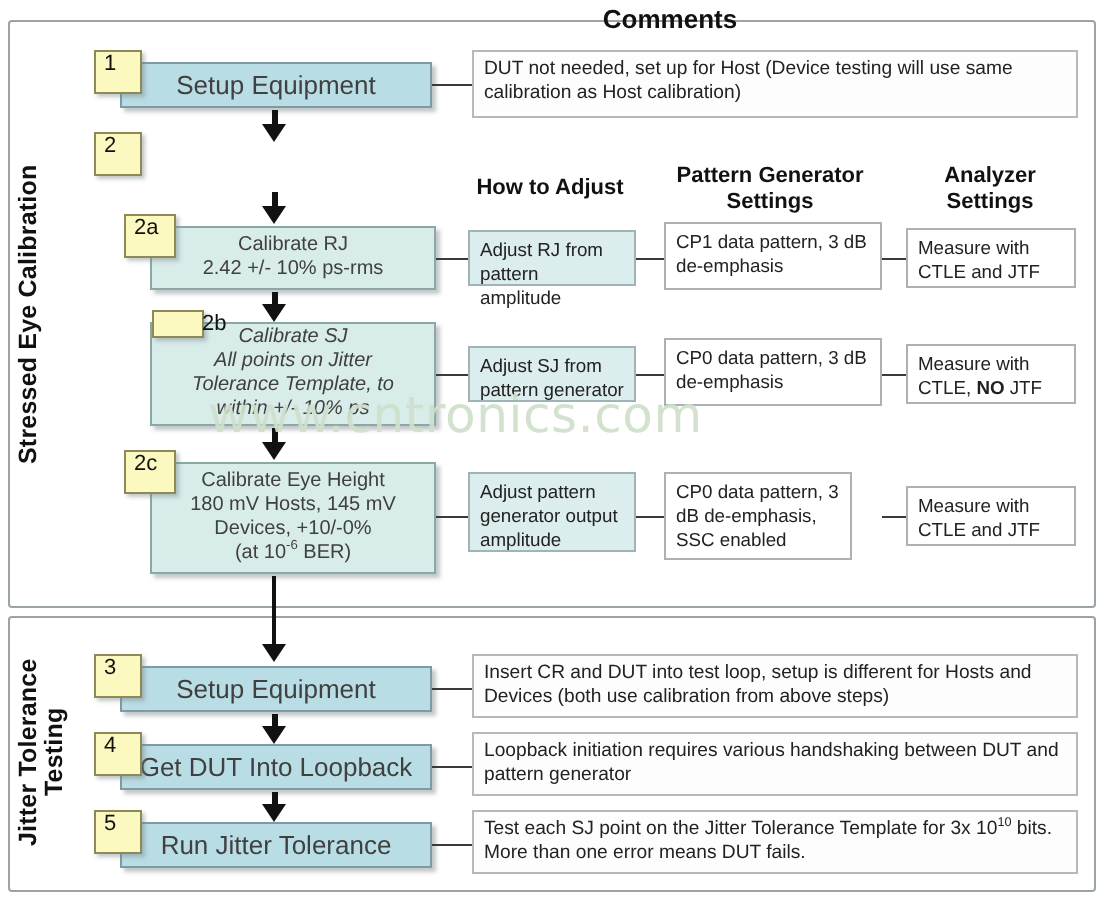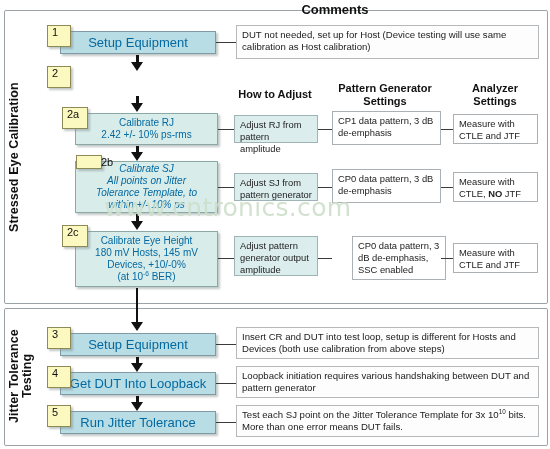--- a/index.html
+++ b/index.html
@@ -55,21 +55,21 @@
   
   .step{
     position:absolute;
     border:1px solid #7f9aa5;
     background:#b9dde4;
     box-shadow:2px 2px 2px rgba(120,130,135,.45);
     display:flex;align-items:center;justify-content:center;
     text-align:center;
     font-size:11.5px;
     line-height:1.18;
-    color:#0369a1;
+    color:#404040;
     box-sizing:border-box;
     padding:1px 3px;
   }
   .step.sub{
     background:#d8ecea;
     border:1px solid #8aa9a5;
     font-size:10px;
   }
   .badge{
     position:absolute;
@@ -206,21 +206,21 @@
   <div class="badge" style="left:62px;top:225px;width:26px;height:22px;">2c</div>
   <div class="step sub" style="left:75px;top:231px;width:143px;height:56px;flex-direction:column;">
     <span>Calibrate Eye Height</span>
     <span>180 mV Hosts, 145 mV</span>
     <span>Devices, +10/-0%</span>
     <span><span>(at 10</span><sup>-6</sup><span> BER)</span></span>
   </div>
   <div class="hline" style="left:218px;top:258px;width:16px;"></div>
   <div class="dbox" style="left:234px;top:236px;width:84px;height:40px;">Adjust pattern generator output amplitude</div>
   <div class="hline" style="left:318px;top:258px;width:14px;"></div>
-  <div class="wbox" style="left:332px;top:236px;width:94px;height:44px;margin-left:20px;">CP0 data pattern, 3 dB de-emphasis, SSC enabled</div>
+  <div class="wbox" style="left:332px;top:236px;width:94px;height:44px;">CP0 data pattern, 3 dB de-emphasis, SSC enabled</div>
   <div class="hline" style="left:441px;top:258px;width:12px;"></div>
   <div class="wbox" style="left:453px;top:243px;width:85px;height:30px;">Measure with CTLE and JTF</div>
 
   <div class="arrow-stem" style="left:136px;top:288px;width:2px;height:38px;"></div>
   <div class="arrow-down" style="left:131px;top:322px;"></div>
 
   <div class="badge" style="left:47px;top:327px;width:24px;height:22px;">3</div>
   <div class="step" style="left:60px;top:333px;width:156px;height:23px;font-size:13px;">Setup Equipment</div>
   <div class="hline" style="left:216px;top:344px;width:20px;"></div>
   <div class="cbox" style="left:236px;top:327px;width:303px;height:32px;">Insert CR and DUT into test loop,  setup is different for Hosts and Devices (both use calibration from above steps)</div>

